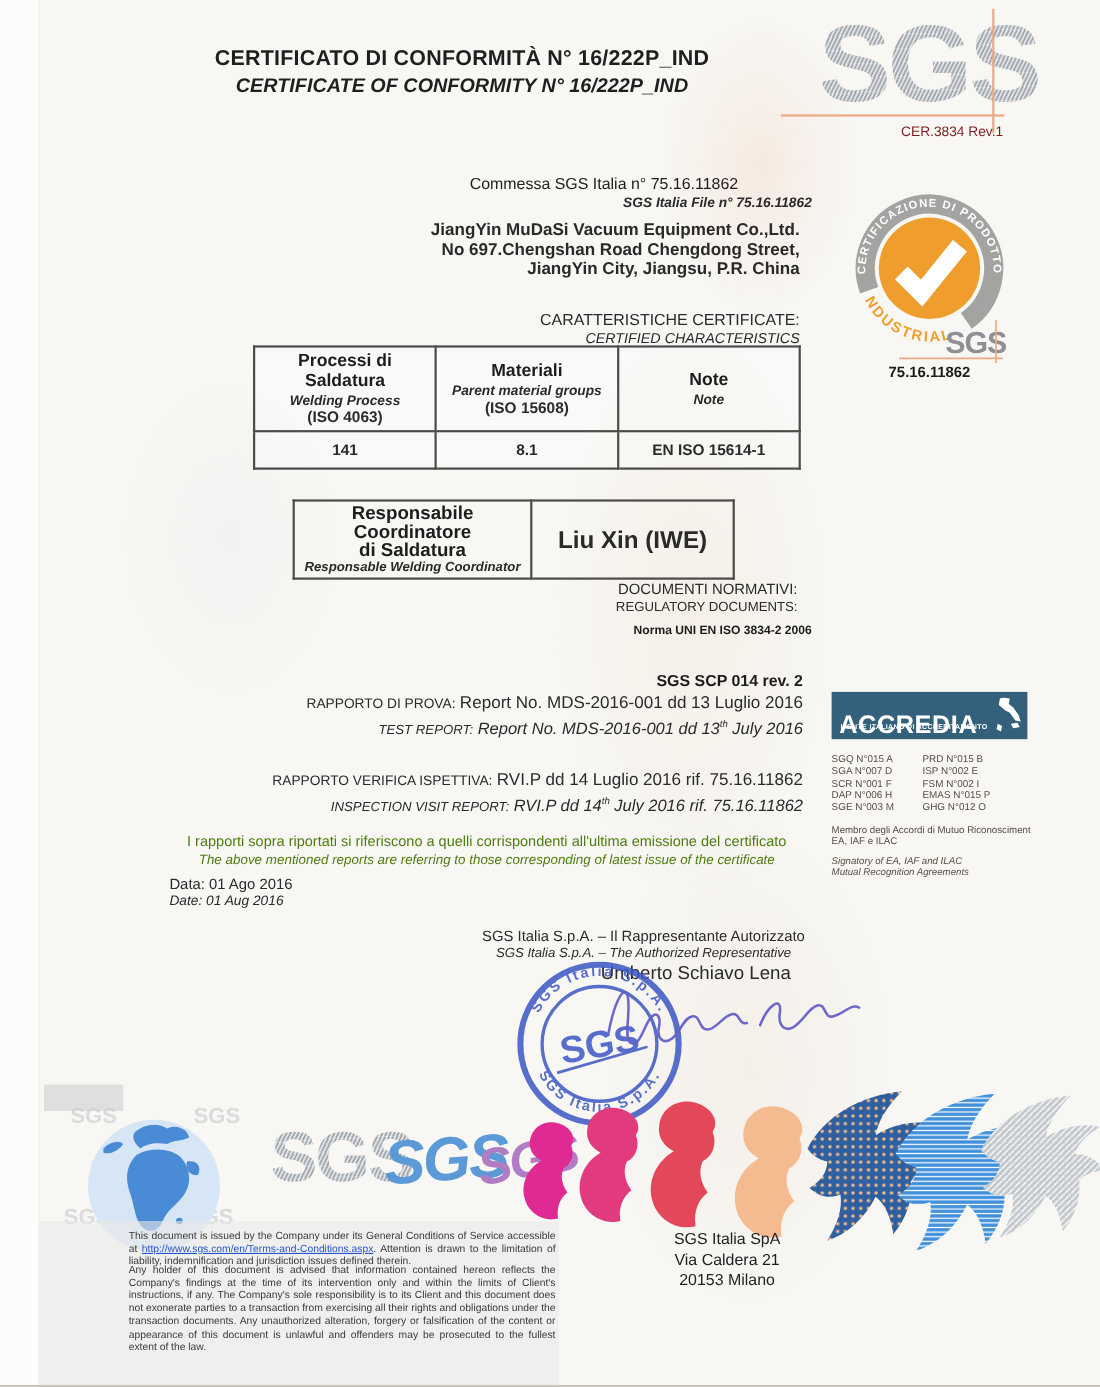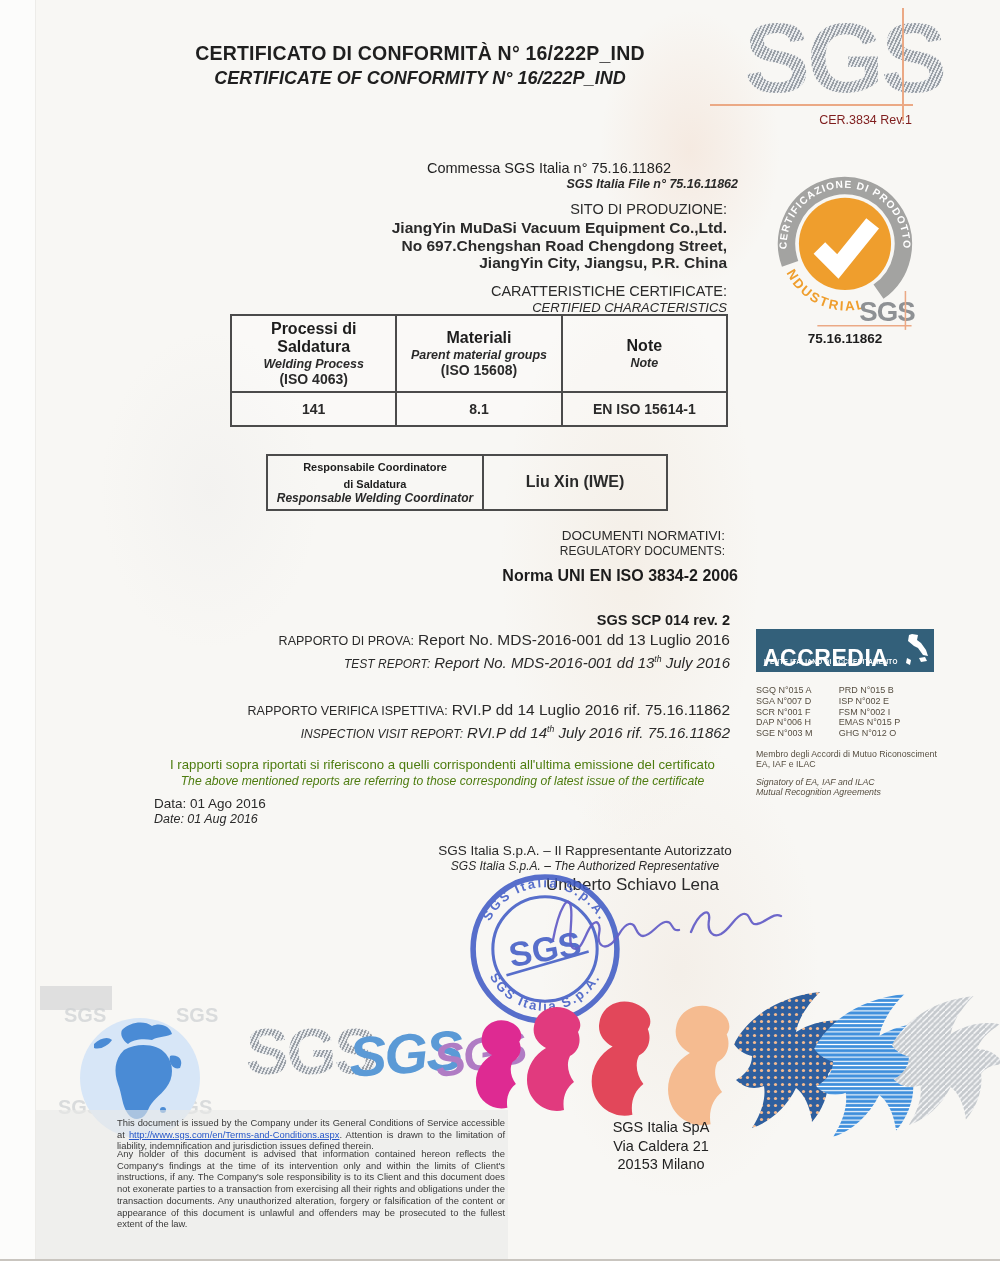--- a/index.html
+++ b/index.html
@@ -45,28 +45,28 @@
   table.cert{border-collapse:collapse;width:498px;table-layout:fixed;background:rgba(255,255,255,0.25);}
   table.cert td,table.cert th{border:2px solid #4b4b4b;text-align:center;vertical-align:middle;padding:4px 2px;}
   .cert-head{height:72px;}
   .cert-vals td{height:34px;font-weight:bold;font-size:14px;}
   .c-it{font-size:16px;font-weight:bold;line-height:18px;white-space:pre-line;color:#1d1d1d;}
   .c-en{font-size:12.5px;font-weight:bold;font-style:italic;line-height:14px;margin-top:1px;}
   .c-std{font-size:14px;font-weight:bold;line-height:16px;}
 
   table.coord{border-collapse:collapse;width:400px;table-layout:fixed;}
   table.coord td{border:2px solid #4b4b4b;vertical-align:middle;padding:3px 4px;text-align:center;}
-  .r-it{font-size:11px;font-weight:bold;line-height:16.5px;white-space:pre-line;color:#1d1d1d;}
+  .r-it{font-size:17px;font-weight:bold;line-height:16.5px;white-space:pre-line;color:#1d1d1d;}
   .r-en{font-size:12px;font-weight:bold;font-style:italic;line-height:13.5px;}
-  .r-name{font-size:16px;font-weight:bold;}
+  .r-name{font-size:22px;font-weight:bold;}
 
   .normlab{left:420px;top:528px;width:305px;text-align:right;}
   .normlab-it{font-size:13.5px;}
   .normlab-en{font-size:12px;margin-top:1px;}
-  .normstd{left:420px;top:567px;width:318px;text-align:right;font-size:16px;font-weight:bold;color:#1c1c1c;}
+  .normstd{left:420px;top:567px;width:318px;text-align:right;font-size:11px;font-weight:bold;color:#1c1c1c;}
 
   .scp{left:430px;top:612px;width:300px;text-align:right;font-size:14.5px;font-weight:bold;color:#1c1c1c;}
   .rep{text-align:right;}
   .rep .lbl{font-size:12.5px;}
   .rep .val{font-size:15.5px;margin-left:4px;}
   .rep .en{font-style:italic;}
   .rep .lbl-en{font-size:12px;font-style:italic;}
   .rep .val-en{font-size:15px;font-style:italic;margin-left:4px;}
   .rep-line{line-height:18px;}
   sup{font-size:.58em;}
@@ -131,21 +131,20 @@
   <div class="abs orange-h"></div>
   <div class="abs orange-v"></div>
   <div class="abs cer">CER.3834 Rev.1</div>
 
   <div class="abs fileref">
     <div class="fileref-it">Commessa SGS Italia n° 75.16.11862</div>
     <div class="fileref-en">SGS Italia File n° 75.16.11862</div>
   </div>
 
   <div class="abs sito">
-    <div class="sito-label">SITO DI PRODUZIONE:</div>
     <div class="sito-bold">JiangYin MuDaSi Vacuum Equipment Co.,Ltd.</div>
     <div class="sito-bold">No 697.Chengshan Road Chengdong Street,</div>
     <div class="sito-bold">JiangYin City, Jiangsu, P.R. China</div>
   </div>
 
   <svg class="abs" style="left:760px;top:166px;" width="170" height="166" viewBox="0 0 166 162">
     <path d="M 29.4 95.5 A 57 57 0 1 1 115.7 122.7" fill="none" stroke-width="17" stroke="#a3a3a1"></path>
     <path id="arcTextPath" d="M 26.2 83 A 57 57 0 1 1 139.8 83" fill="none"></path>
     <text font-size="10" font-weight="bold" fill="#ffffff" letter-spacing="1.1">
       <textPath href="#arcTextPath" startOffset="50%" text-anchor="middle">CERTIFICAZIONE DI PRODOTTO</textPath>

